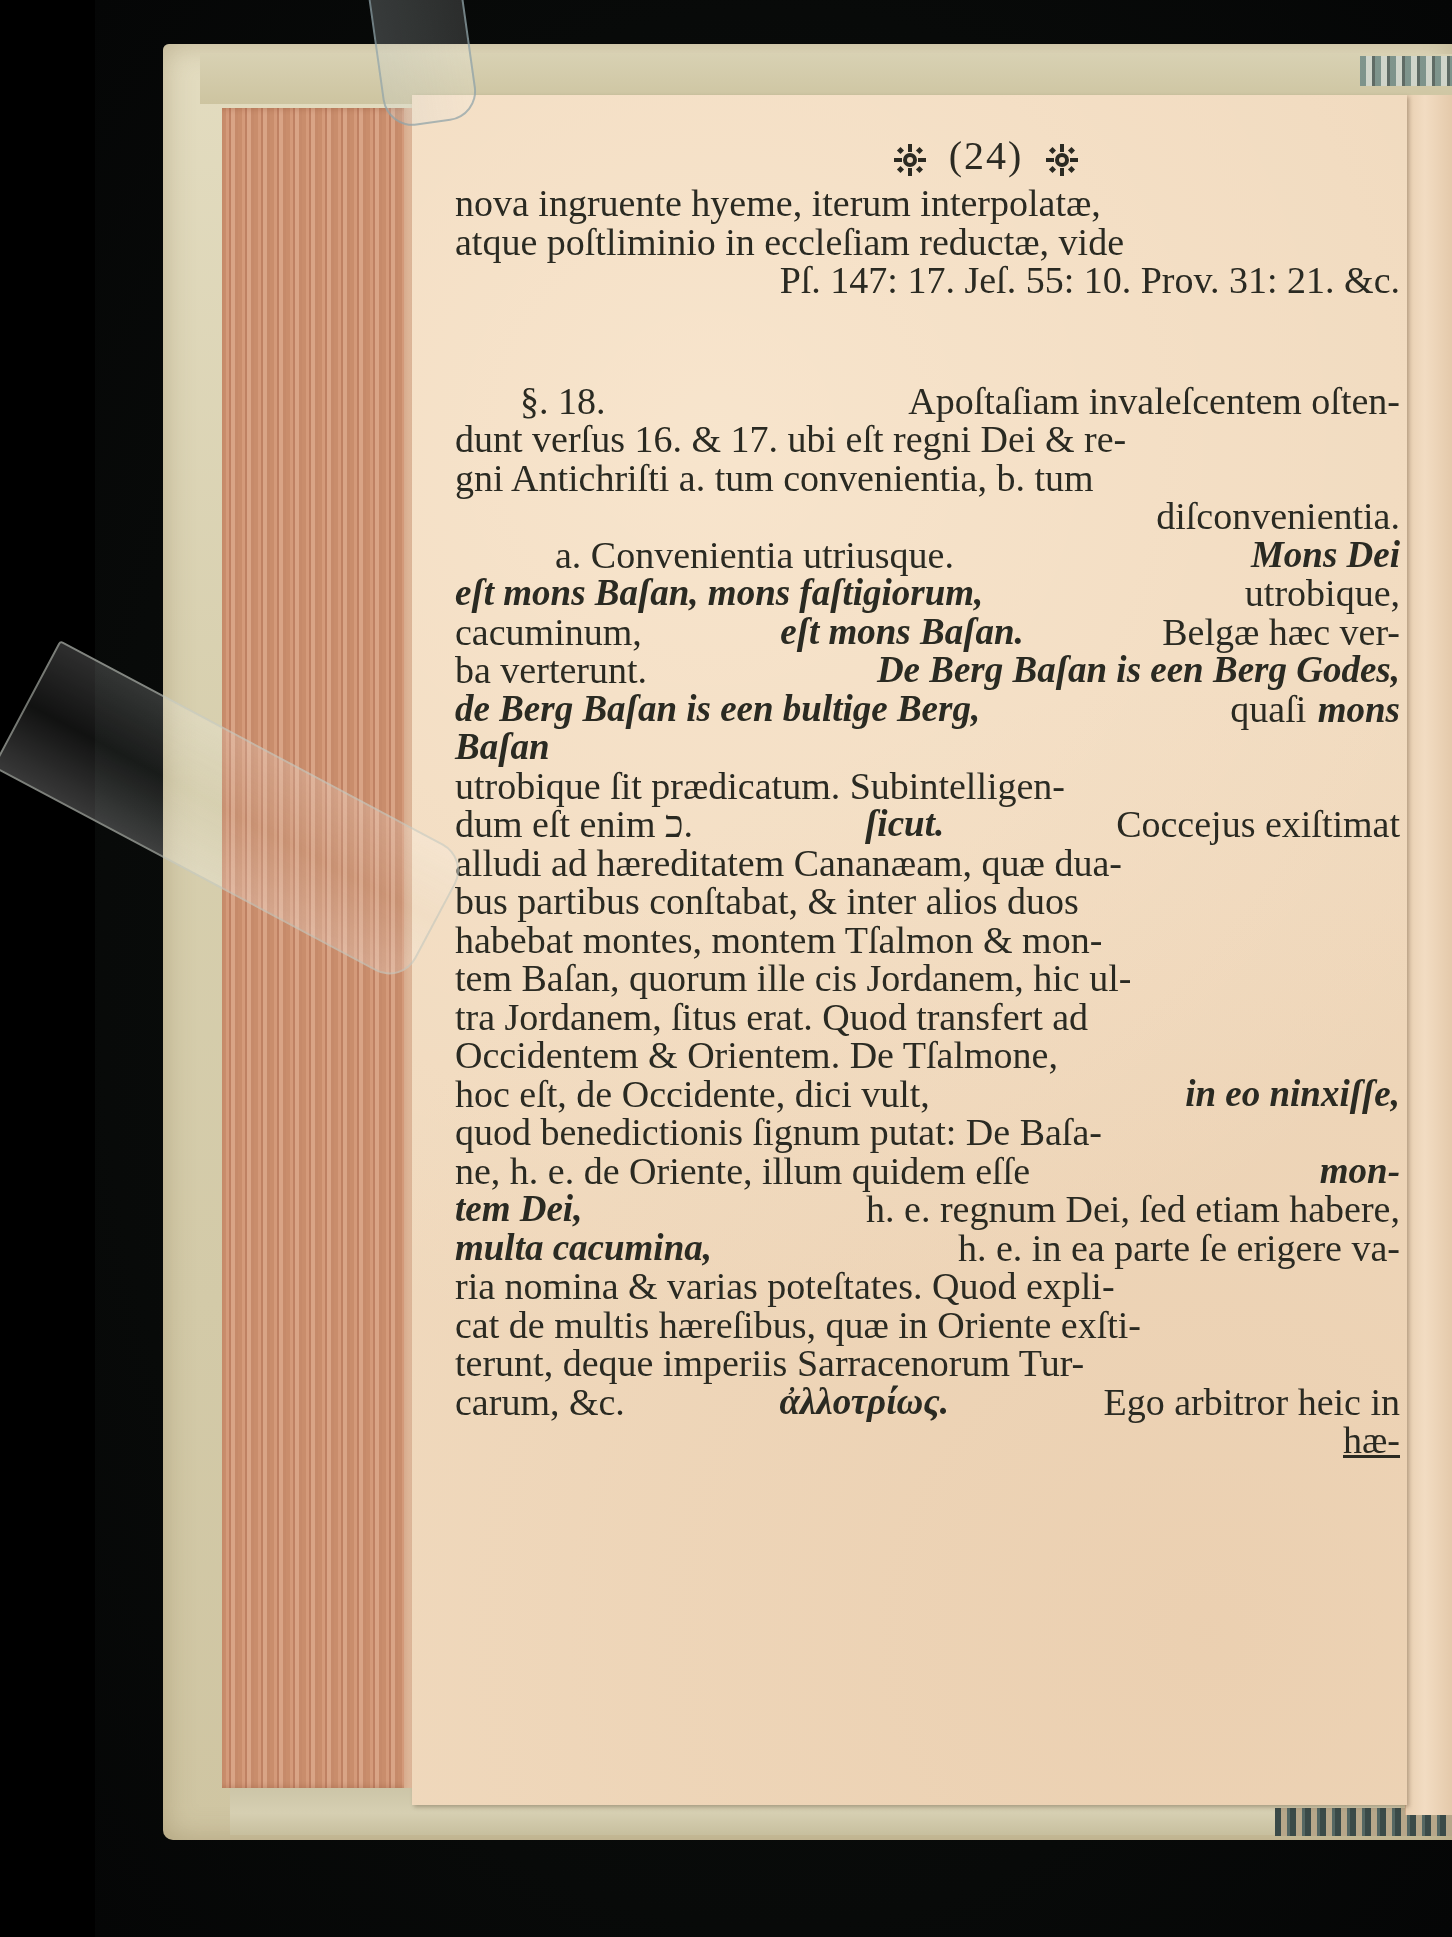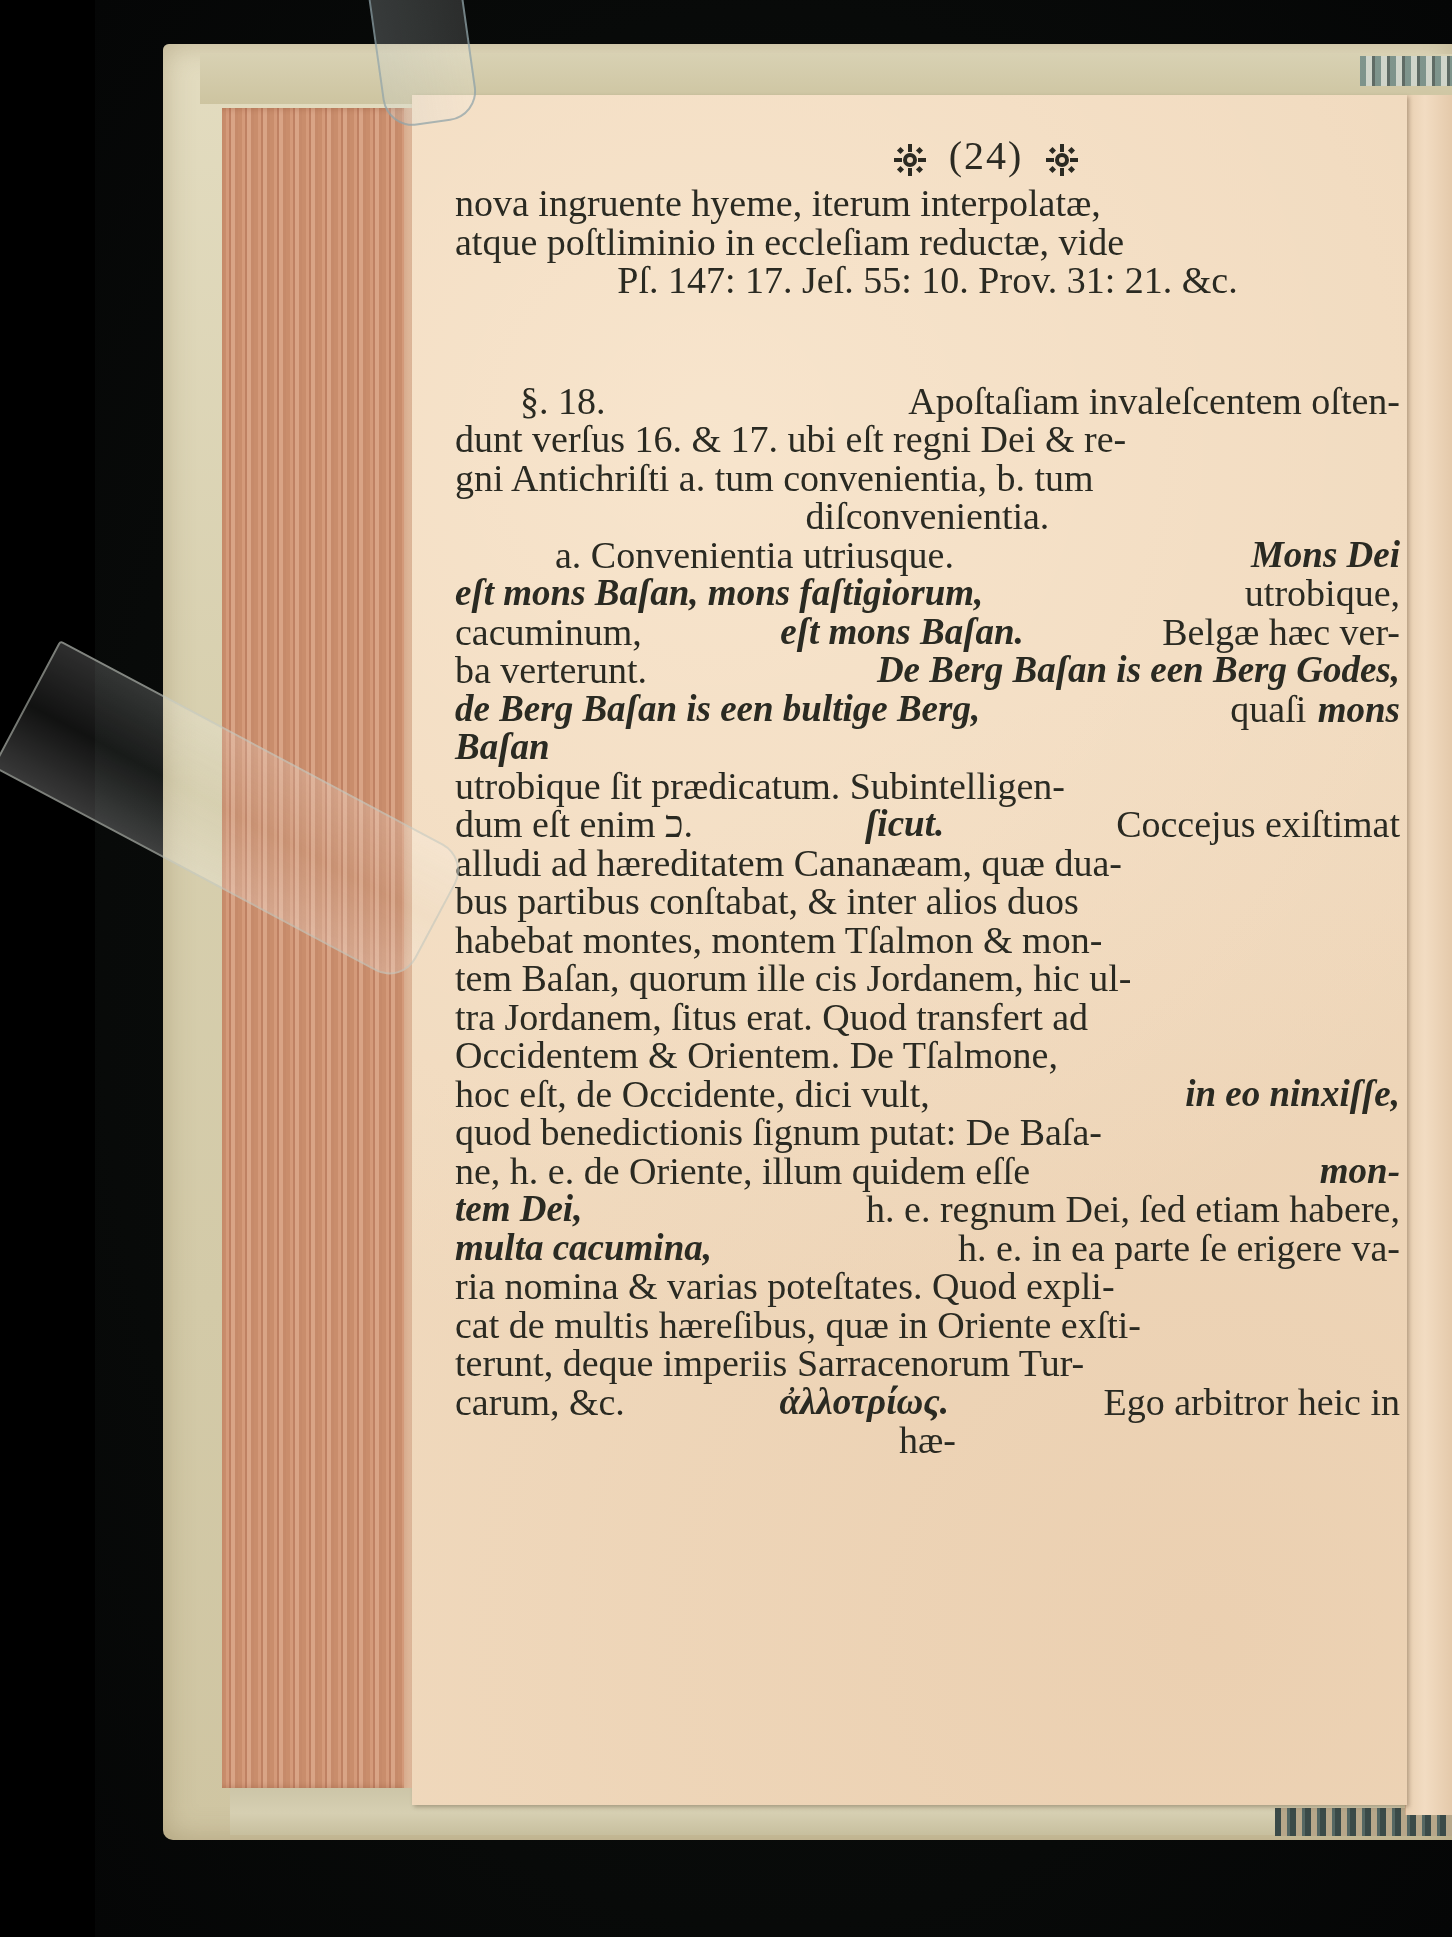--- a/index.html
+++ b/index.html
@@ -64,22 +64,22 @@
     }
     .ornament {
       display: inline-block; width: 34px; height: 34px; vertical-align: middle;
       margin: 0 10px;
     }
     .text-block {
       position: absolute; left: 455px; top: 184px; width: 945px;
       color: #2a2a22; font-size: 38px; line-height: 38.5px;
     }
     .line { white-space: nowrap; display: flex; justify-content: space-between; height: 38.5px; }
-    .line.left { justify-content: center; }
-    .line.right { justify-content: center; }
+    .line.left { justify-content: flex-end; }
+    .line.right { justify-content: flex-end; text-decoration: underline; }
     .gap { height: 38px; }
     .indent { padding-left: 100px; }
     .indent2 { padding-left: 65px; margin-top: 44px; }
     .it { font-style: italic; font-size: 37px; font-weight: bold; }
     .sp { display: inline-block; width: 0.3em; }
     .bookmark-left {
       position: absolute; left: 60px; top: 640px; width: 460px; height: 140px;
       transform-origin: 0 0; transform: rotate(28deg);
       background: linear-gradient(180deg, rgba(255,255,255,0.18), rgba(220,225,220,0.08) 50%, rgba(255,255,255,0.22));
       border: 2px solid rgba(190,195,185,0.55);

